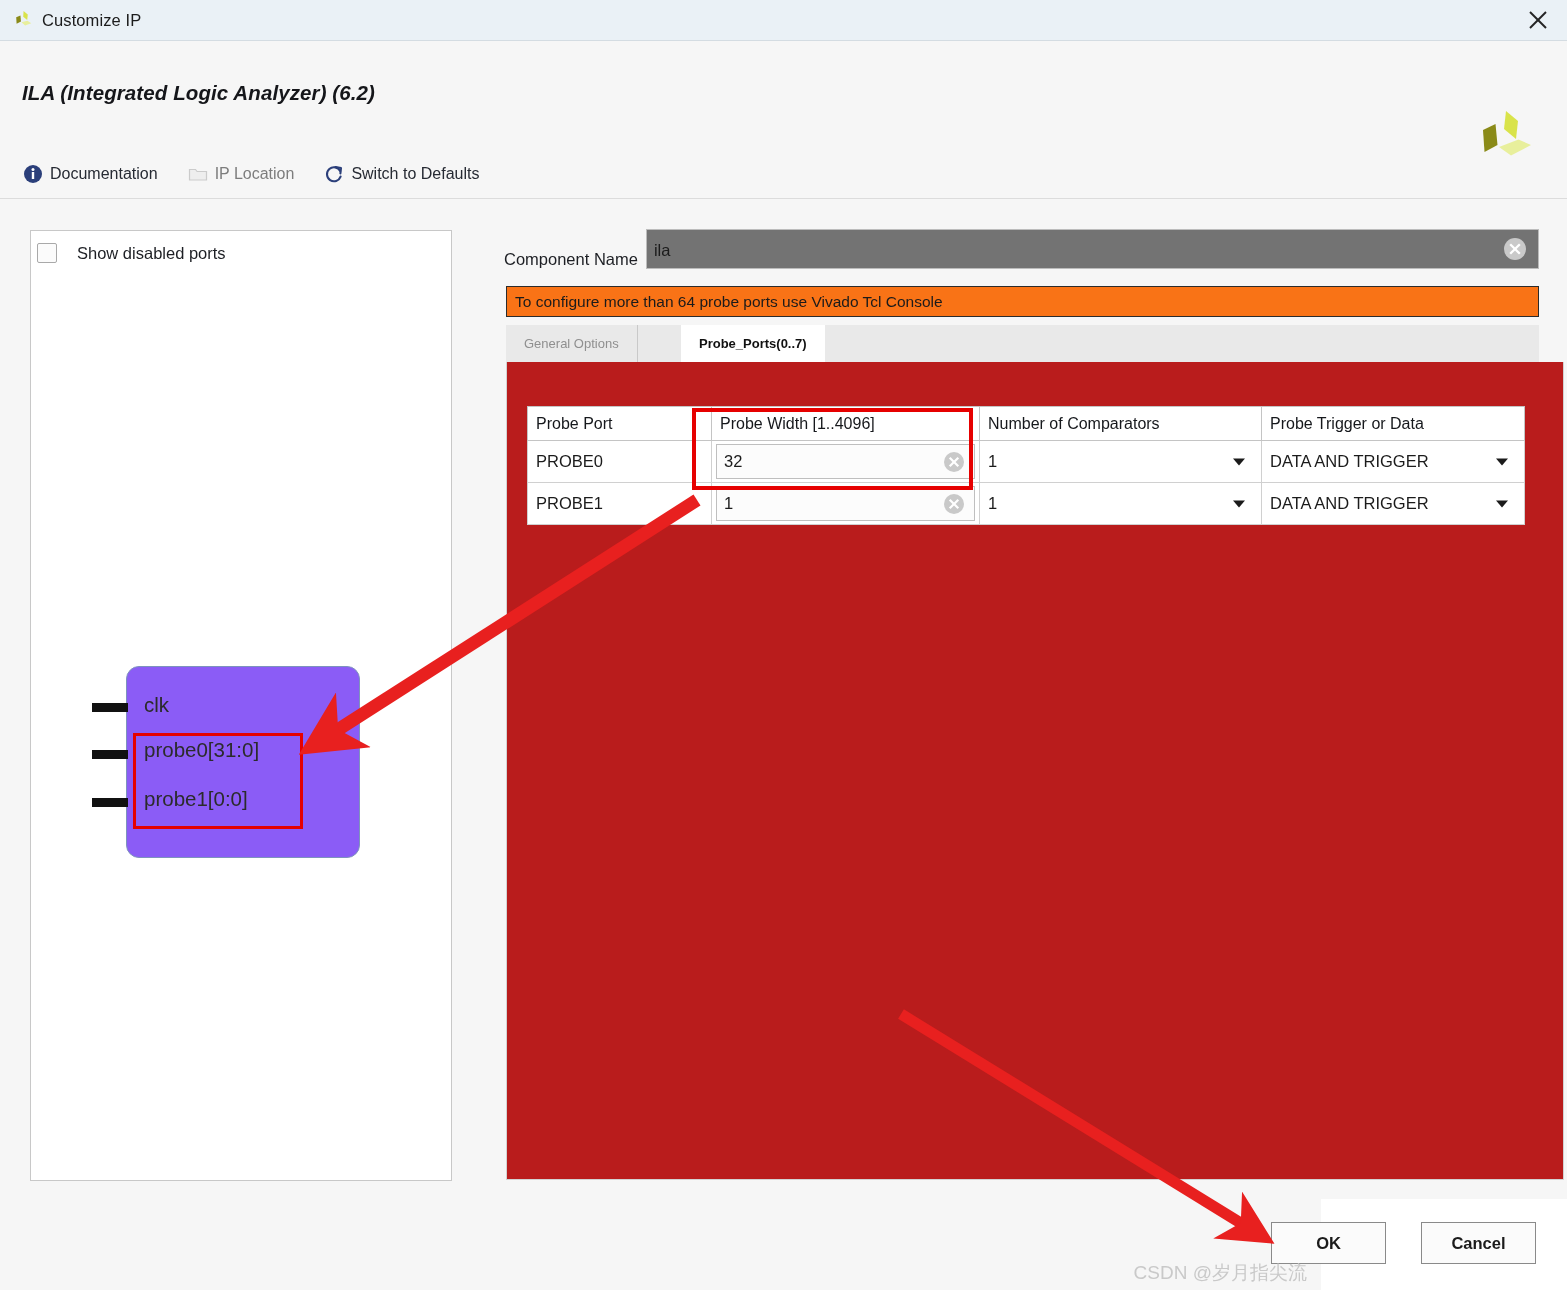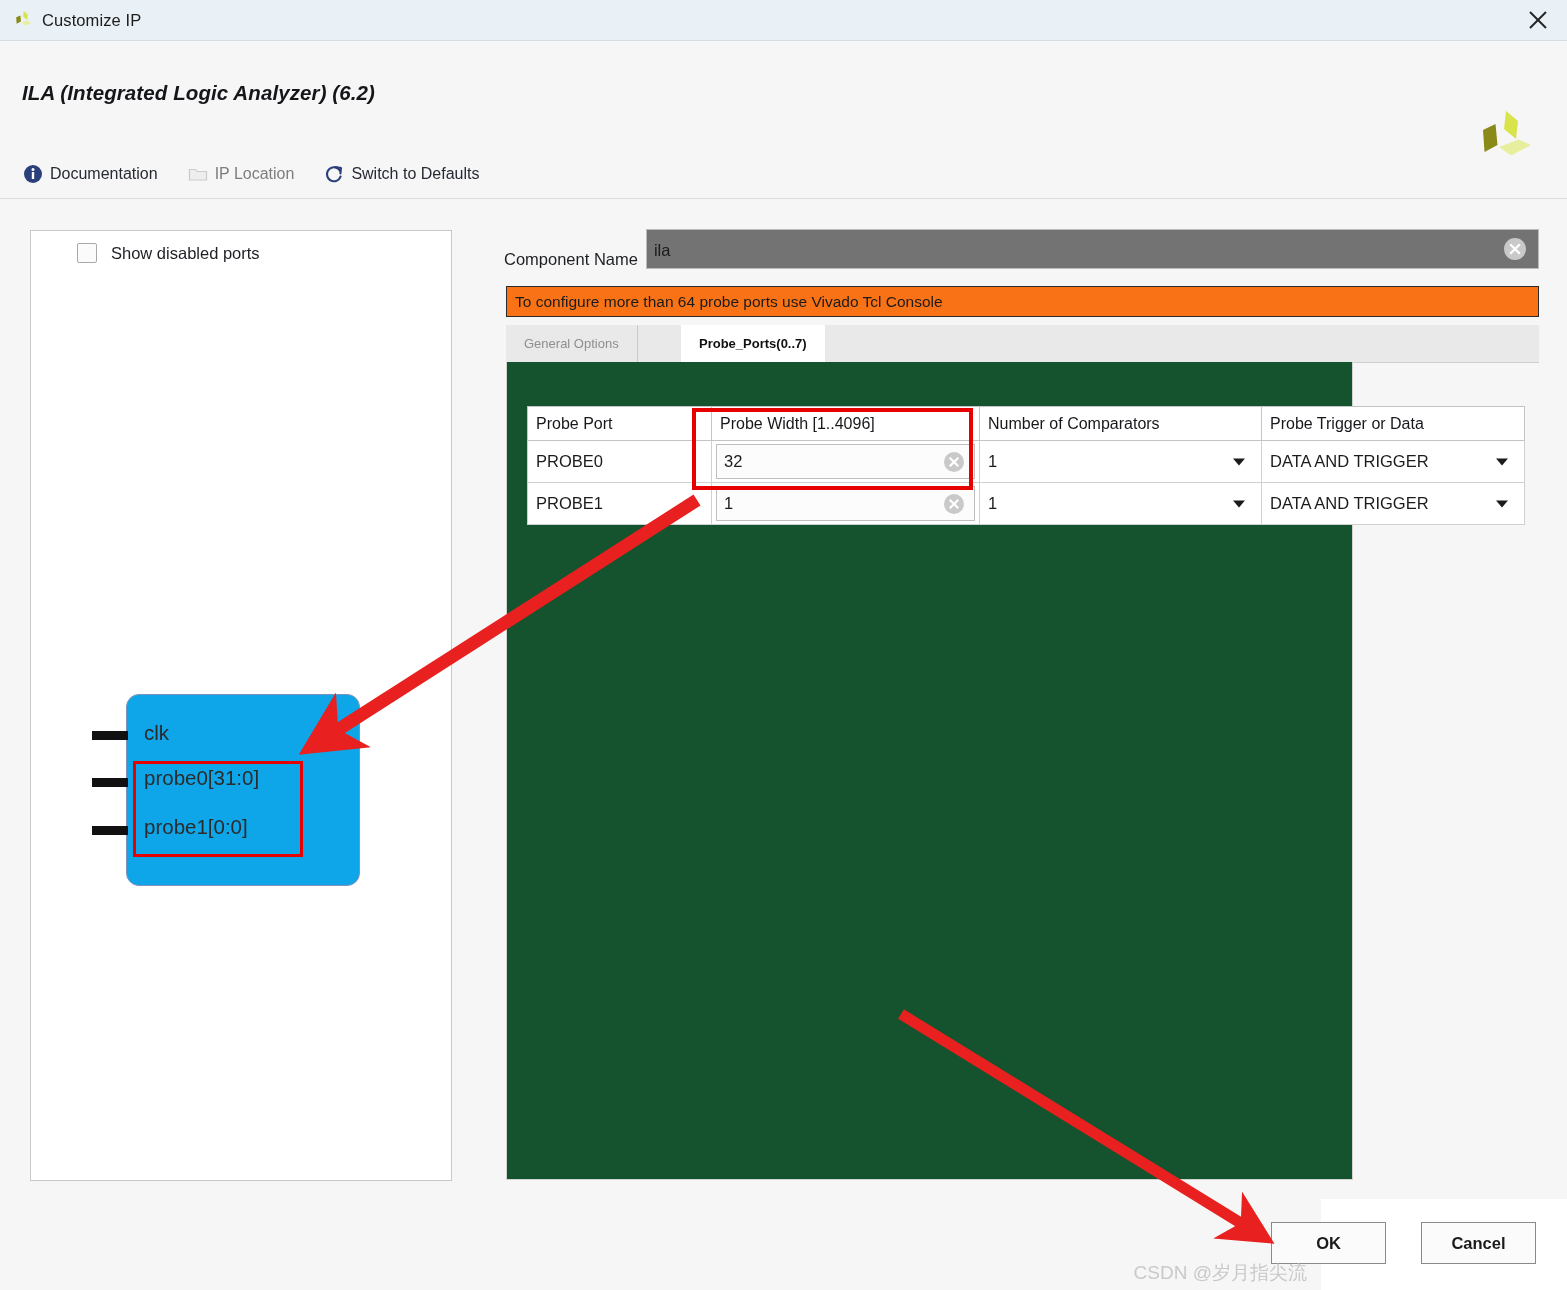--- a/index.html
+++ b/index.html
@@ -66,39 +66,37 @@
 
   
   .left-panel {
     position: absolute; left: 30px; top: 31px;
     width: 420px; height: 949px;
     background: #ffffff;
     border: 1px solid #c8c8c8;
   }
   .chk-row {
     position: absolute; left: 6px; top: 12px;
-    display: flex; align-items: center; gap: 14px;
+    display: flex; align-items: center; gap: 20px;
     cursor: pointer;
-    margin-left: 40px;
   }
   .chkbox {
     width: 18px; height: 18px; background: #fbfbfb;
     border: 1px solid #a9a9a9; border-radius: 2px;
     flex: 0 0 auto;
   }
   .chk-label { font-size: 16.5px; color: #1d1f24; }
 
   
   .ipblock {
     position: absolute; left: 95px; top: 435px;
     width: 232px; height: 190px;
-    background: #0ea5e9;
+    background: #8b5cf6;
     border: 1.5px solid #7d93bd;
     border-radius: 13px;
-    margin-top: 28px;
   }
   .port-label {
     position: absolute; left: 17px;
     font-size: 20.5px; color: #2b2b2b; white-space: nowrap;
   }
   .pin {
     position: absolute; left: -35px;
     width: 36px; height: 9px; background: #111111;
   }
   .redbox-ports {
@@ -159,22 +157,22 @@
     font-size: 13px; padding: 0 18px; cursor: pointer; box-sizing: border-box;
   }
   .tab.inactive { color: #8f8f8f; left: 0; border-right: 1px solid #c9c9c9;}
   .tab.active {
     color: #111111; font-weight: bold; background: #ffffff;
     left: 175px;
   }
 
   .tabpanel {
     position: absolute; left: 2px; top: 133px;
-    width: 847px; height: 818px;
-    background: #14532d;
+    width: 1058px; height: 818px;
+    background: #b91c1c;
     border: 1px solid #d2d2d2; border-top: none;
     box-sizing: border-box;
   }
 
   
   table.probe-table {
     position: absolute; left: 20px; top: 44px;
     width: 997px;
     border-collapse: collapse;
     table-layout: fixed;

